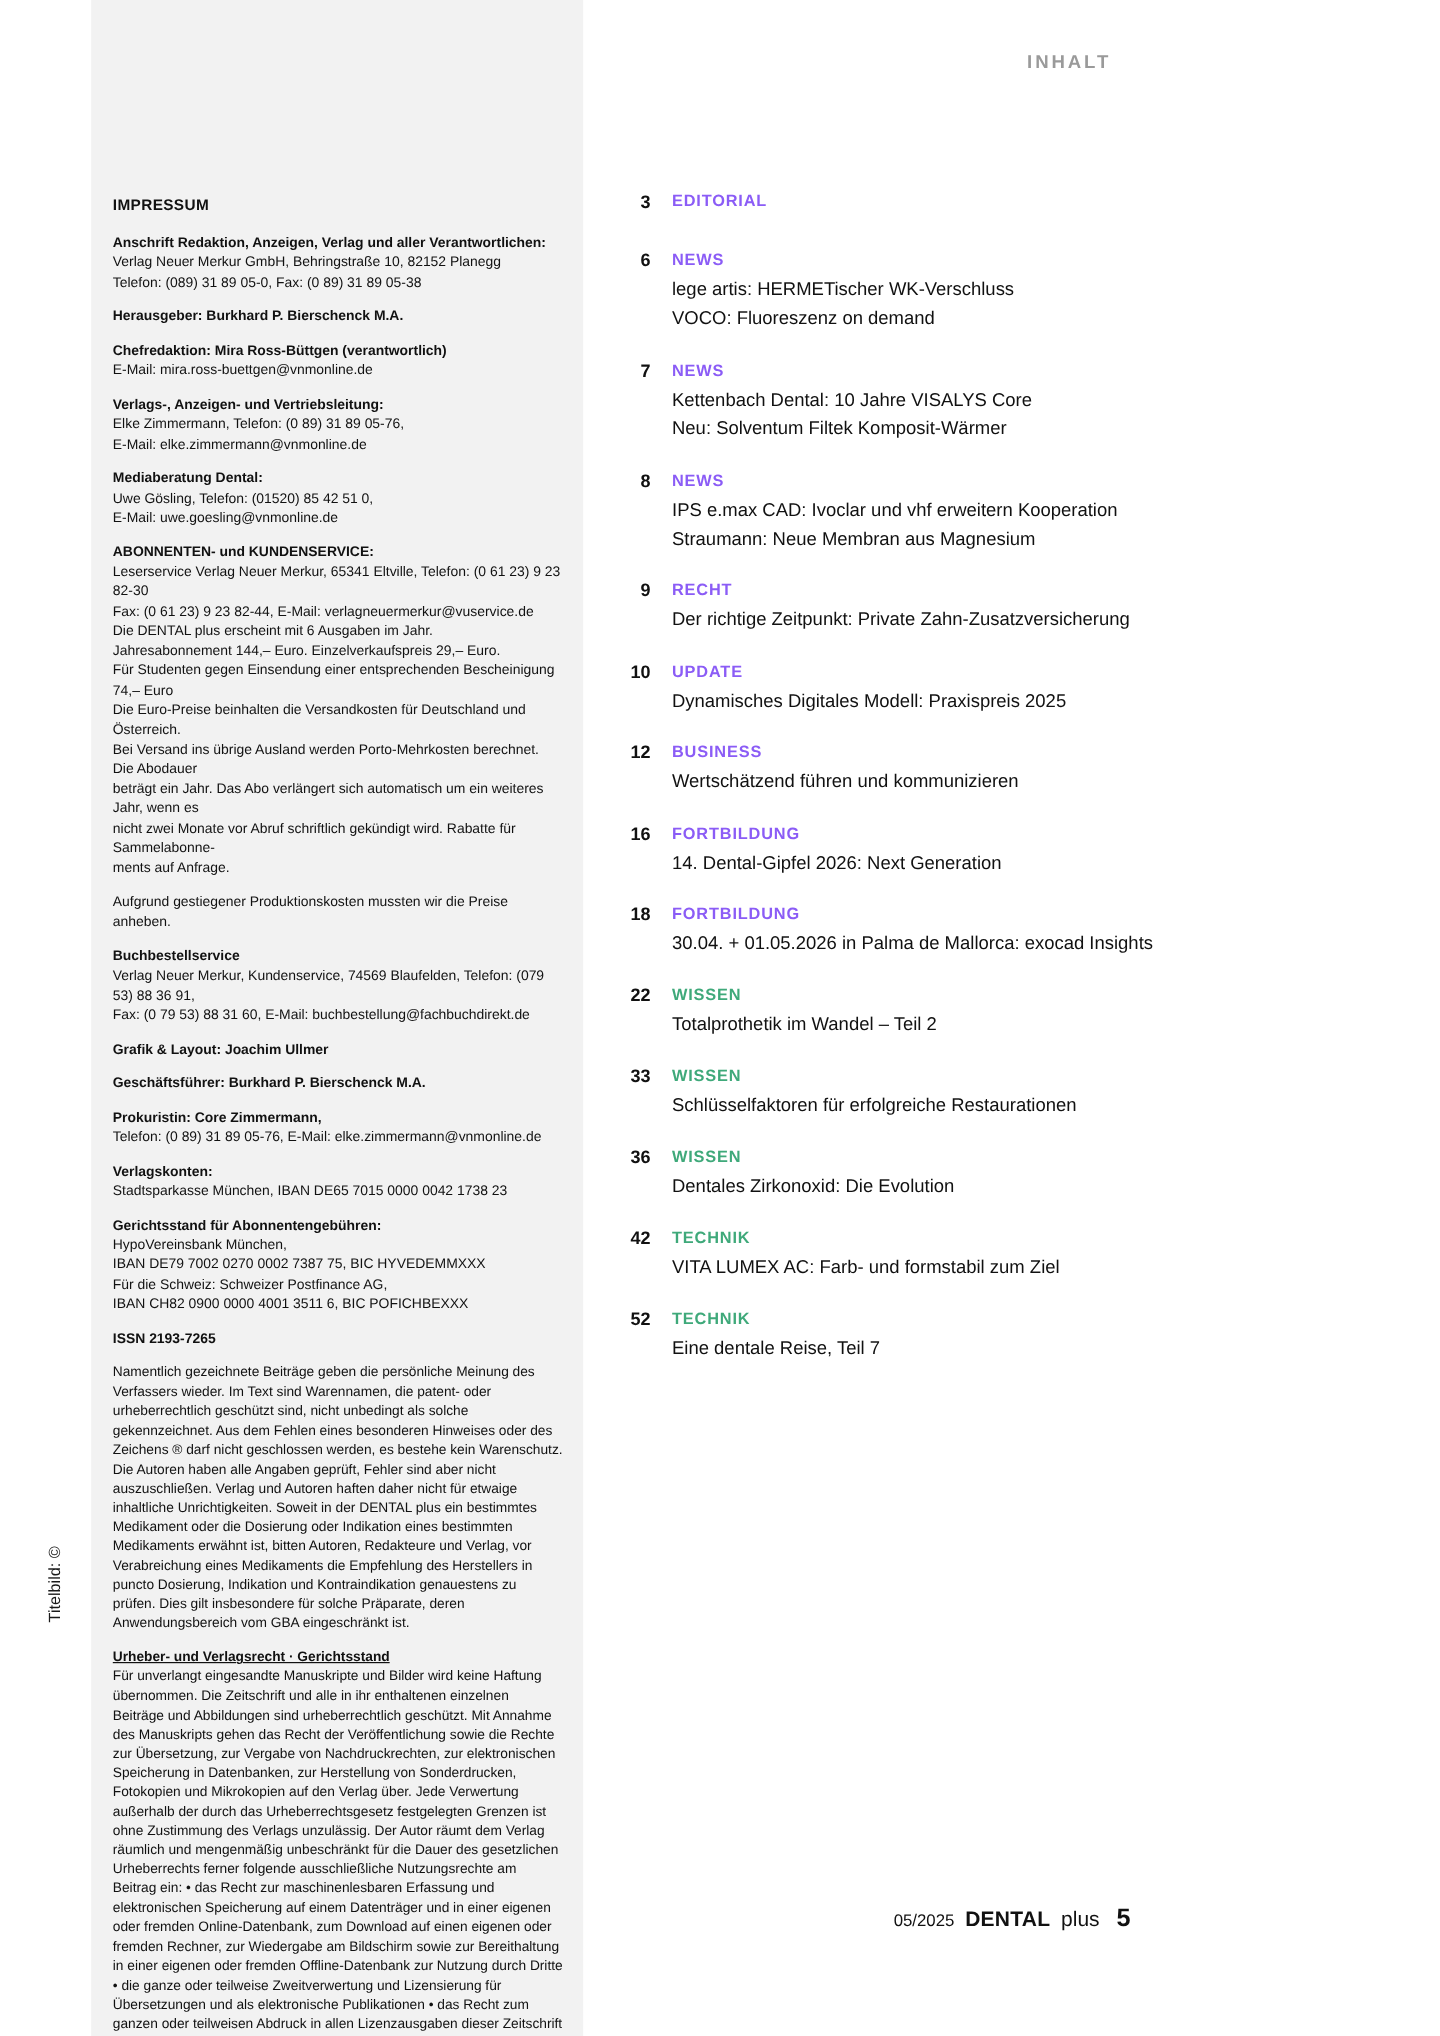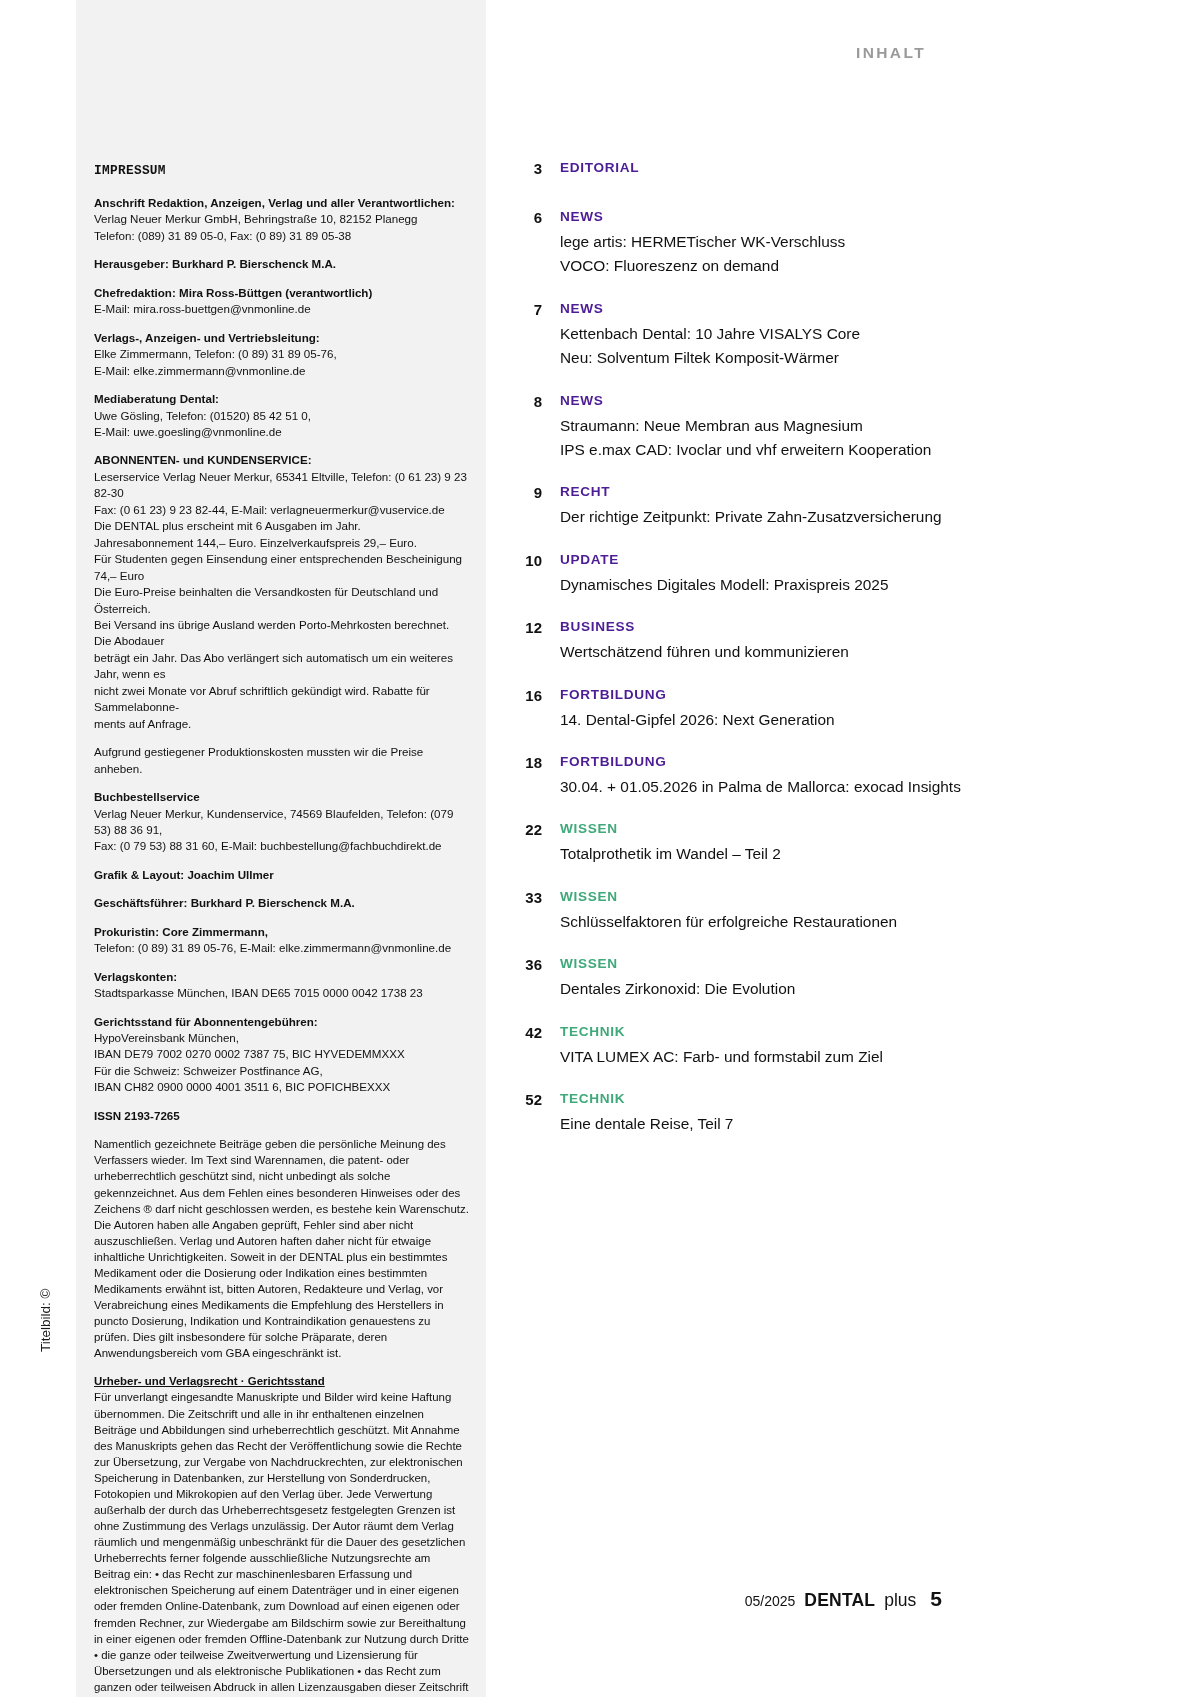--- a/index.html
+++ b/index.html
@@ -52,21 +52,20 @@
     position:absolute;
     left:94px;top:163px;
     width:375px;
     color:#111111;
   }
   #impressum .imp-title{
     font-size:12.8px;
     font-weight:bold;
     letter-spacing:.3px;
     margin-bottom:17px;
-    font-family:Liberation Mono, monospace;
   }
   .blk{margin-bottom:12px;}
   .blk .bold-line{
     font-size:11.6px;
     font-weight:bold;
     line-height:1.42;
   }
   .blk .line{
     font-size:11.6px;
     line-height:1.42;
@@ -101,21 +100,21 @@
     font-weight:bold;
     color:#111111;
   }
   .toc-body{
     margin-left:60px;
   }
   .toc-cat{
     font-size:13.6px;
     font-weight:bold;
     letter-spacing:.7px;
-    color:#4c1d95;
+    color:#8b5cf6;
     line-height:1.25;
   }
   .toc-cat.green{color:#3fa97a;}
   .toc-line{
     font-size:15.4px;
     color:#111111;
     line-height:1.52;
     margin-top:4px;
   }
   .toc-line + .toc-line{margin-top:1px;}
@@ -247,22 +246,22 @@
         <div class="toc-body">
           <div class="toc-cat">NEWS</div>
           <div class="toc-line">Kettenbach Dental: 10 Jahre VISALYS Core</div>
           <div class="toc-line">Neu: Solventum Filtek Komposit-Wärmer</div>
         </div>
       </div>
       <div class="toc-item">
         <div class="toc-page">8</div>
         <div class="toc-body">
           <div class="toc-cat">NEWS</div>
+          <div class="toc-line">IPS e.max CAD: Ivoclar und vhf erweitern Kooperation</div>
           <div class="toc-line">Straumann: Neue Membran aus Magnesium</div>
-          <div class="toc-line">IPS e.max CAD: Ivoclar und vhf erweitern Kooperation</div>
         </div>
       </div>
       <div class="toc-item">
         <div class="toc-page">9</div>
         <div class="toc-body">
           <div class="toc-cat">RECHT</div>
           <div class="toc-line">Der richtige Zeitpunkt: Private Zahn-Zusatzversicherung</div>
         </div>
       </div>
       <div class="toc-item">

